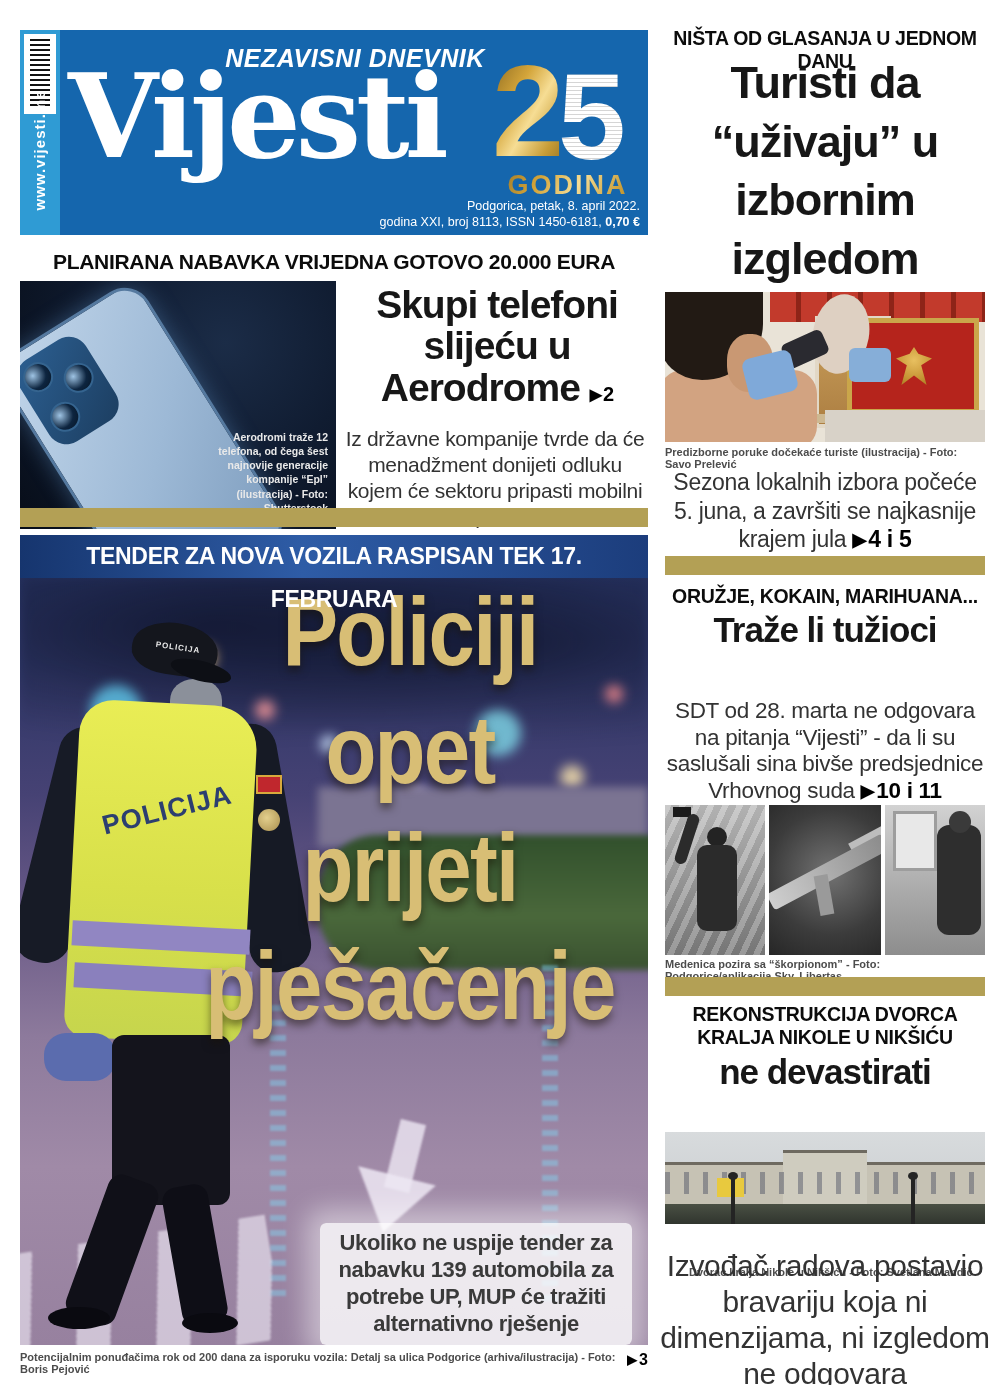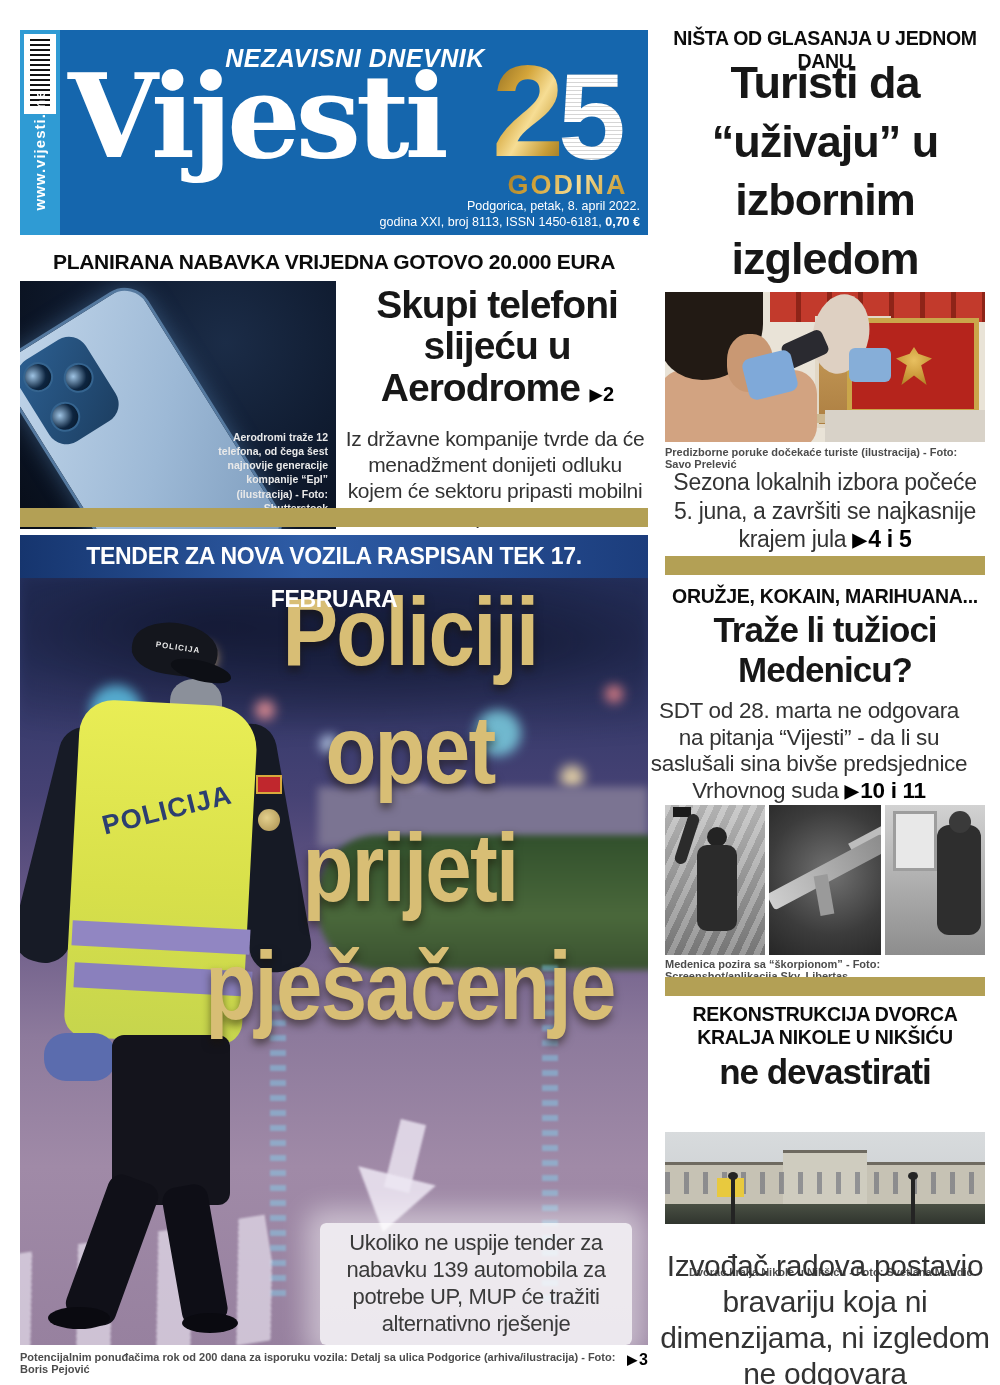--- a/index.html
+++ b/index.html
@@ -86,21 +86,21 @@
   .mp-banner{position:absolute;left:0;top:0;width:628px;height:43px;z-index:7;
     background:linear-gradient(90deg,#16356e 0%,#2e5ca6 45%,#1c3d7c 100%);
     color:#fff;font-weight:bold;font-size:23px;text-align:center;line-height:43px;letter-spacing:-0.3px;}
   .mp-headline{position:absolute;left:150px;top:0;width:480px;z-index:5;text-align:center;}
   .mp-hline{position:absolute;left:0;width:480px;font-size:97px;line-height:1;font-weight:bold;
     color:var(--headline-gold);transform:scaleX(.86);letter-spacing:-2px;
     text-shadow:0 5px 9px rgba(25,18,5,.55);}
   .mp-box{position:absolute;left:300px;top:688px;width:312px;height:122px;z-index:6;border-radius:6px;
     background:rgba(255,255,255,.82);box-shadow:0 0 26px 14px rgba(255,255,255,.45);
     display:flex;align-items:center;justify-content:center;padding:6px 14px;}
-  .mp-box-text{font-size:22px;line-height:1.22;color:#3a3a3a;font-weight:normal;text-align:center;letter-spacing:-0.4px;}
+  .mp-box-text{font-size:22px;line-height:1.22;color:#3a3a3a;font-weight:bold;text-align:center;letter-spacing:-0.4px;}
 
   
   .off{position:absolute;left:0;top:60px;width:300px;height:750px;z-index:4;}
   .off-cap{position:absolute;left:112px;top:28px;width:86px;height:52px;border-radius:50% 50% 42% 42%;
     background:#14161d;transform:rotate(8deg);}
   .off-cap-label{position:absolute;left:118px;top:48px;width:80px;text-align:center;color:#e8e8e8;
     font-size:8px;font-weight:bold;transform:rotate(8deg);letter-spacing:1px;}
   .off-brim{position:absolute;left:150px;top:66px;width:62px;height:20px;border-radius:50%;
     background:#0d0f15;transform:rotate(14deg);}
   .off-scarf{position:absolute;left:150px;top:84px;width:52px;height:48px;border-radius:45%;background:#8b909a;}
@@ -152,21 +152,21 @@
   .t-mann{position:absolute;left:148px;top:2px;width:56px;height:80px;border-radius:50%;
     background:#ded0c2;transform:rotate(10deg);}
   .t-mask2{position:absolute;left:184px;top:56px;width:42px;height:34px;border-radius:6px;background:#86aed8;}
   .t-machine{position:absolute;left:118px;top:44px;width:44px;height:26px;border-radius:6px;
     background:#2a2a30;transform:rotate(-24deg);}
   .rc-c1{left:665px;top:446px;width:320px;}
   .rc-s1{left:662px;top:468px;width:326px;font-size:23px;line-height:1.24;}
   .rc-d2{left:665px;top:556px;width:320px;}
   .rc-k2{left:665px;top:585px;width:320px;font-size:19.5px;}
   .rc-h2{left:662px;top:610px;width:326px;font-size:35px;line-height:1.15;}
-  .rc-s2{left:644px;top:698px;width:330px;font-size:22.5px;line-height:1.18;}
+  .rc-s2{left:660px;top:698px;width:330px;font-size:22.5px;line-height:1.18;}
   .rc-p2{left:665px;top:805px;width:320px;height:150px;display:flex;gap:4px;background:#fff;}
   .bw1{position:relative;width:100px;overflow:hidden;background:linear-gradient(180deg,#bdbdbd,#7d7d7d);}
   .bw1-head{position:absolute;left:42px;top:22px;width:20px;height:20px;border-radius:50%;background:#232323;}
   .bw1-body{position:absolute;left:32px;top:40px;width:40px;height:86px;border-radius:10px;background:#2b2b2b;}
   .bw1-arm{position:absolute;left:16px;top:8px;width:12px;height:52px;border-radius:6px;background:#2b2b2b;transform:rotate(18deg);}
   .bw1-gun{position:absolute;left:8px;top:2px;width:18px;height:10px;background:#1a1a1a;}
   .bw1-noise{position:absolute;inset:0;background:repeating-linear-gradient(115deg,rgba(255,255,255,.22) 0 6px,rgba(0,0,0,.06) 6px 13px);}
   .bw2{position:relative;flex:1;overflow:hidden;background:radial-gradient(circle at 55% 45%,#737373 0%,#3c3c3c 60%,#262626 100%);}
   .bw2-gun{position:absolute;left:-6px;top:58px;width:130px;height:18px;border-radius:4px;
     background:linear-gradient(90deg,#cfcfcf,#8b8b8b);transform:rotate(-28deg);}
@@ -329,21 +329,20 @@
   <div class="abs subhead rc-s1">
     <span>Sezona lokalnih izbora počeće 5. juna, a završiti se najkasnije krajem jula</span>
     <span class="pmark"> <span class="arrow">▶</span><span>4 i 5</span></span>
   </div>
 
   <div class="abs goldbar rc-d2"></div>
 
   <div class="abs kicker rc-k2">ORUŽJE, KOKAIN, MARIHUANA...</div>
   <div class="abs headline rc-h2">
     <div>Traže li tužioci</div>
-    <div>Medenicu?</div>
   </div>
   <div class="abs subhead rc-s2">
     <span>SDT od 28. marta ne odgovara na pitanja “Vijesti” - da li su saslušali sina bivše predsjednice Vrhovnog suda</span>
     <span class="pmark"> <span class="arrow">▶</span><span>10 i 11</span></span>
   </div>
 
   <div class="abs rc-p2">
     <div class="bw1">
       <div class="bw1-noise"></div>
       <div class="bw1-gun"></div>
@@ -355,21 +354,21 @@
       <div class="bw2-barrel"></div>
       <div class="bw2-gun"></div>
       <div class="bw2-mag"></div>
     </div>
     <div class="bw3">
       <div class="bw3-win"></div>
       <div class="bw3-man"></div>
       <div class="bw3-head"></div>
     </div>
   </div>
-  <div class="abs caption rc-c2">Medenica pozira sa “škorpionom” - Foto: Screenshot/aplikacija Sky, Libertas</div>
+  <div class="abs caption rc-c2">Medenica pozira sa “škorpionom” - Foto: Podgorice/aplikacija Sky, Libertas</div>
 
   <div class="abs goldbar rc-d3"></div>
 
   <div class="abs kicker rc-k3">REKONSTRUKCIJA DVORCA KRALJA NIKOLE U NIKŠIĆU</div>
   <div class="abs headline rc-h3">
     <div>ne devastirati</div>
   </div>
 
   <div class="abs rc-p3">
     <div class="pal-bldg"></div>

